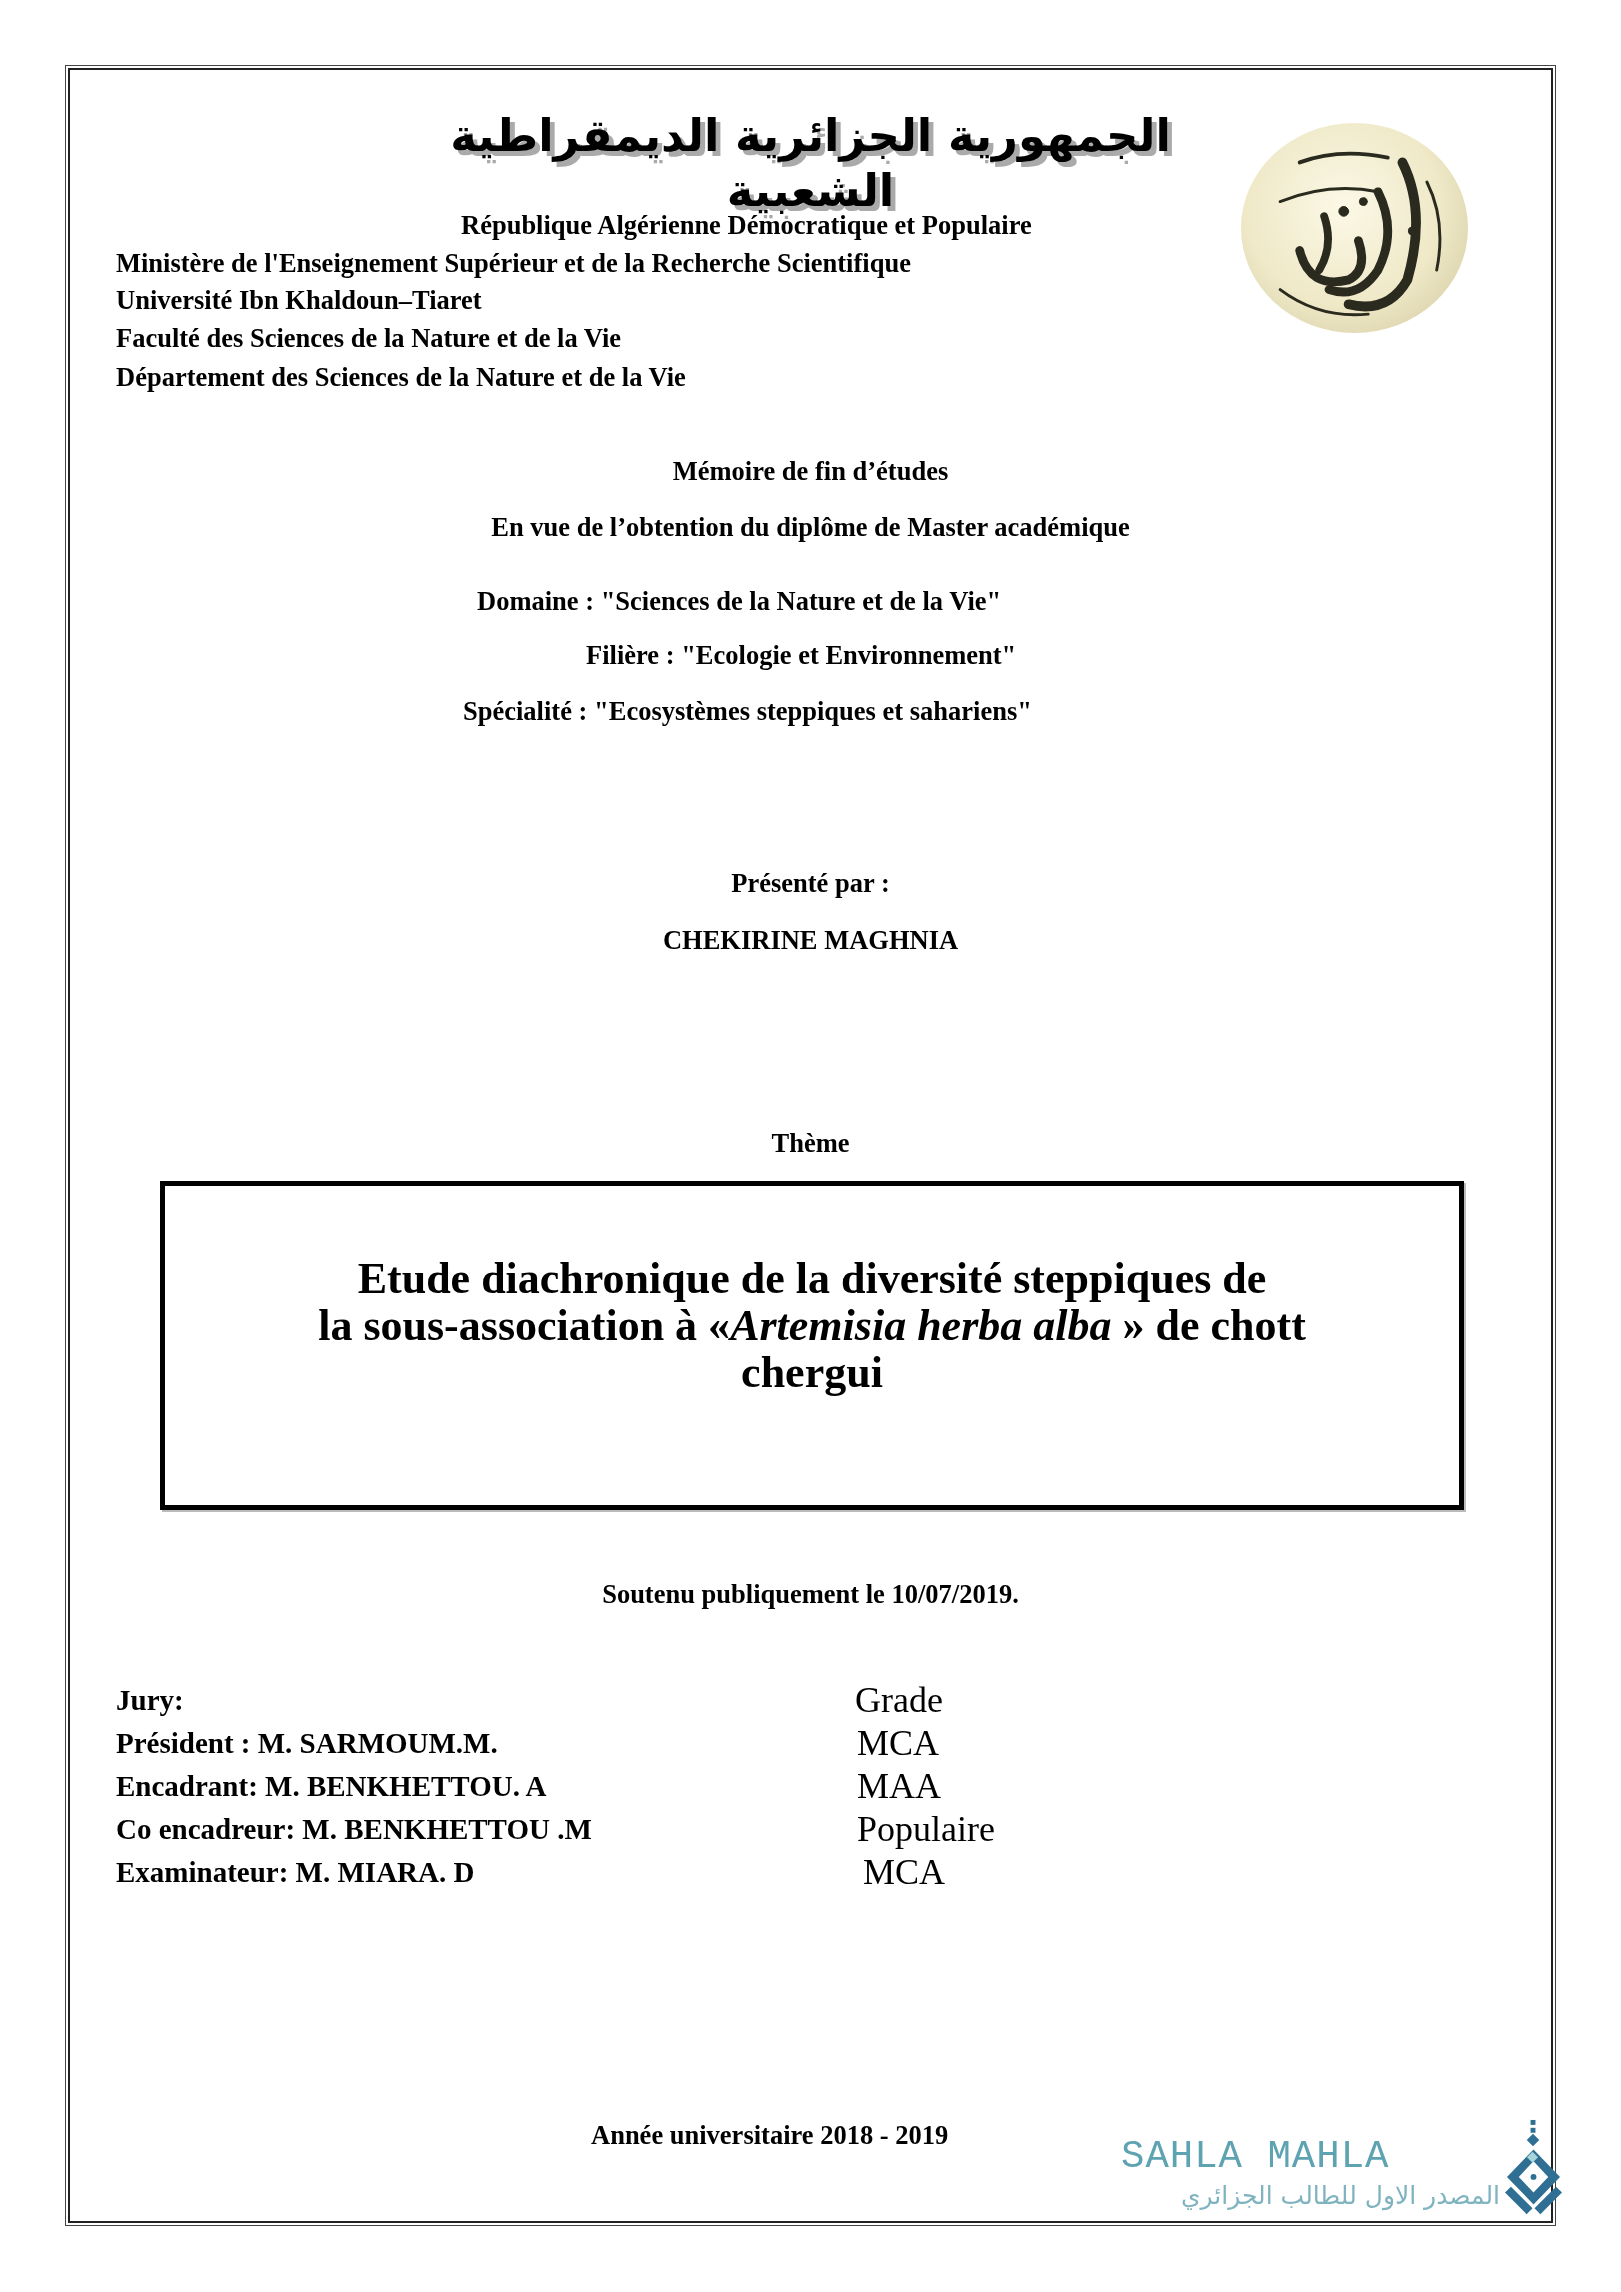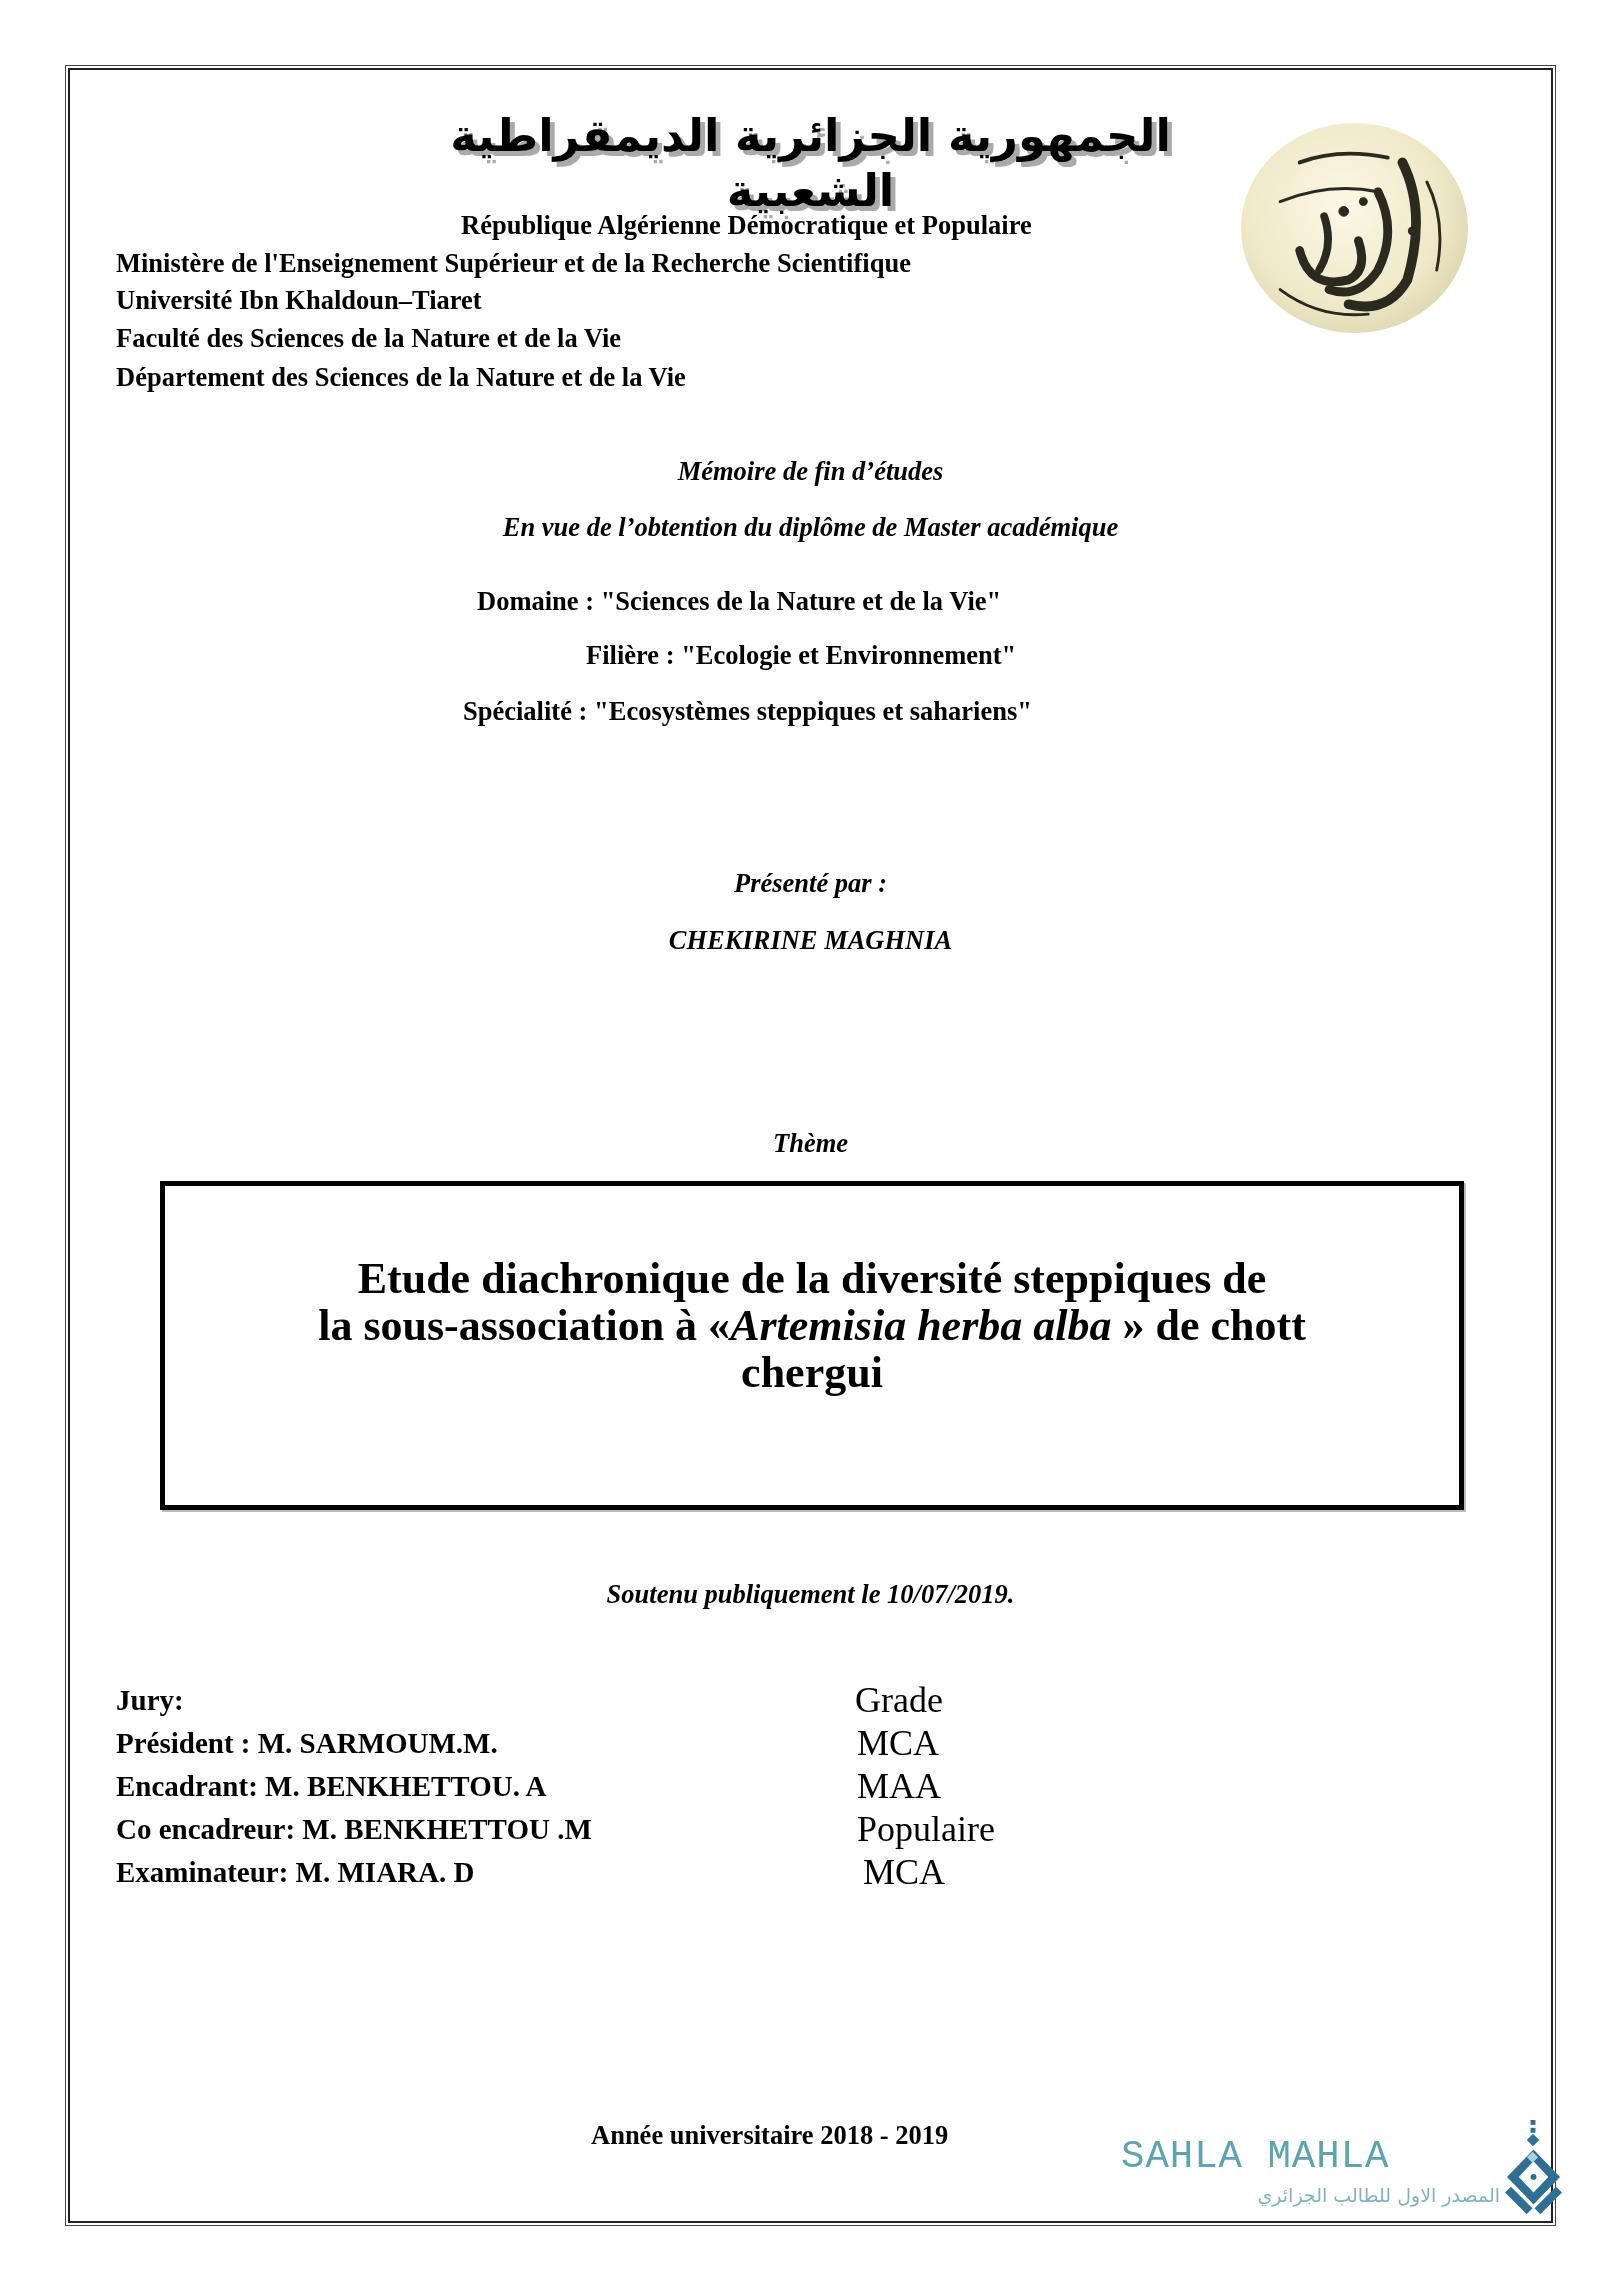--- a/index.html
+++ b/index.html
@@ -12,21 +12,21 @@
     position: absolute; left: 65px; top: 65px; width: 1491px; height: 2161px;
     box-sizing: border-box;
     border: 1.5px solid #444;
   }
   .page-border::after {
     content: ""; position: absolute; left: 2px; top: 2px; right: 2px; bottom: 2px;
     border: 2px solid #222;
   }
   .abs { position: absolute; white-space: nowrap; font-weight: bold; }
   .t27 { font-size: 26.5px; line-height: 29px; }
-  .center { left: 0; width: 1621px; text-align: center; font-style: italic; }
+  .center { left: 0; width: 1621px; text-align: center; }
 
   .arabic-title {
     position: absolute; left: 384px; top: 108px; width: 853px; text-align: center;
     font-family: "DejaVu Sans", sans-serif; font-weight: bold; font-size: 45px; line-height: 55px;
     direction: rtl; color: #000;
     text-shadow: 4.9px 4.9px 0 #aaaaaa;
     letter-spacing: 1px;
   }
   .logo {
     position: absolute; left: 1241px; top: 123px; width: 227px; height: 210px;
@@ -53,21 +53,21 @@
   .sahla {
     position: absolute; left: 1121px; top: 2130px; width: 431px; height: 93px;
   }
   .sahla-name {
     position: absolute; left: 0; top: 5.9px;
     font-family: Liberation Mono, monospace; font-size: 39px; line-height: 43px;
     color: #5da3b1; letter-spacing: 1px; font-weight: normal;
   }
   .sahla-ar {
     position: absolute; left: 2px; top: 51px; width: 377px; text-align: right;
-    font-family: "DejaVu Sans", sans-serif; font-size: 19px; line-height: 29px;
+    font-family: "DejaVu Sans", sans-serif; font-size: 25px; line-height: 29px;
     color: #7fb3bf; direction: rtl;
   }
   .sahla-emblem { position: absolute; left: 382px; top: -11.8px; }
 </style>
 </head>
 <body>
 
 <div class="page-border"></div>
 
 <div class="arabic-title">الجمهورية الجزائرية الديمقراطية الشعبية</div>

